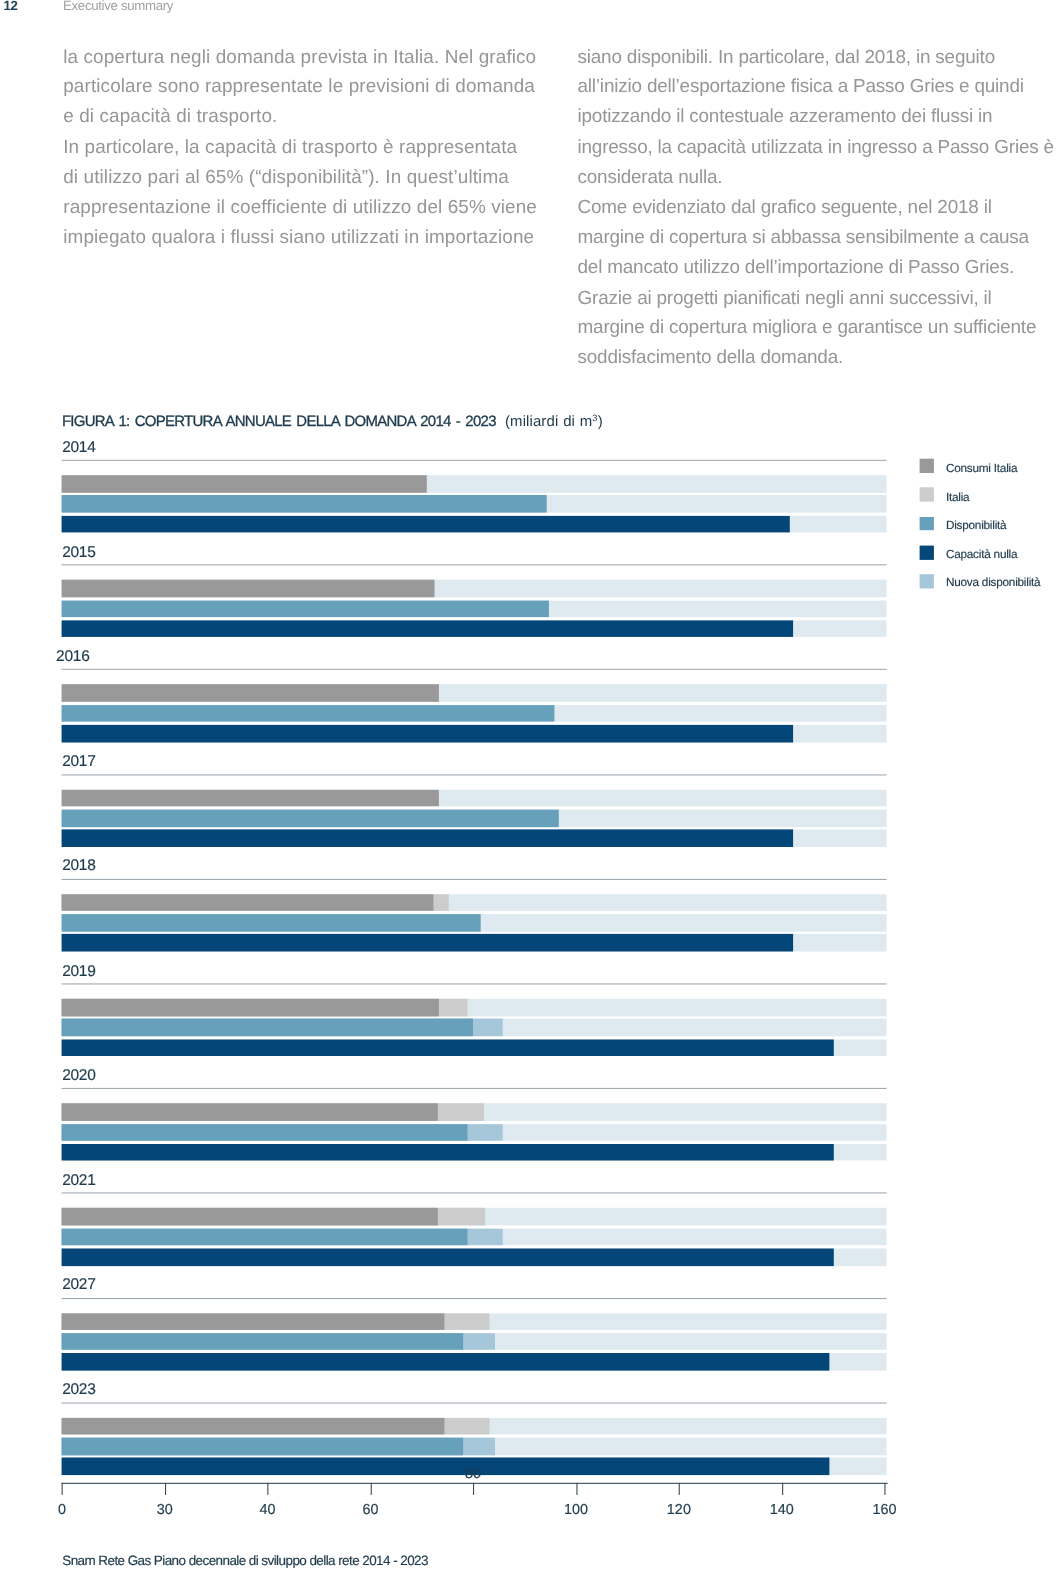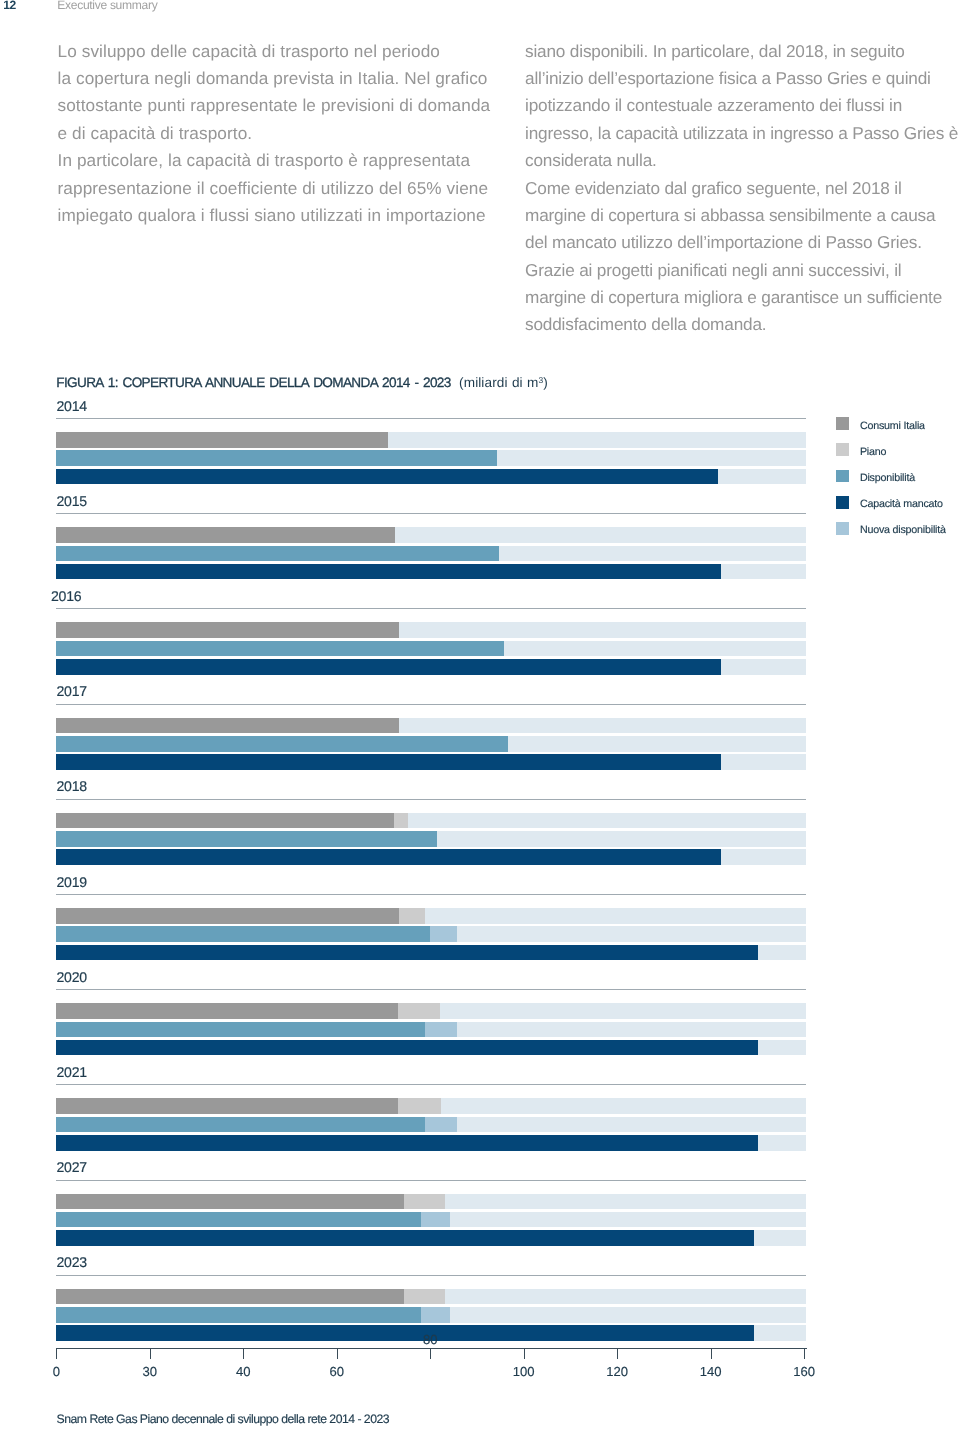--- a/index.html
+++ b/index.html
@@ -44,27 +44,27 @@
           -webkit-text-stroke:0.16px #1f3b4d;}
 </style>
 </head>
 <body>
 
 <div class="page">
   <div id="page-num">12</div>
   <div id="header-title">Executive summary</div>
   <div class="col" id="col-left">
     <p>
-      <span class="ln">Lo sviluppo delle capacità di trasporto nel periodo</span>
       <span class="ln">la copertura negli domanda prevista in Italia. Nel grafico</span>
-      <span class="ln">sottostante punti rappresentate le previsioni di domanda</span>
+      <span class="ln">particolare sono rappresentate le previsioni di domanda</span>
       <span class="ln">e di capacità di trasporto.</span>
     </p>
     <p>
       <span class="ln">In particolare, la capacità di trasporto è rappresentata</span>
+      <span class="ln">di utilizzo pari al 65% (“disponibilità”). In quest’ultima</span>
       <span class="ln">rappresentazione il coefficiente di utilizzo del 65% viene</span>
       <span class="ln">impiegato qualora i flussi siano utilizzati in importazione</span>
     </p>
   </div>
   <div class="col" id="col-right">
     <p>
       <span class="ln">siano disponibili. In particolare, dal 2018, in seguito</span>
       <span class="ln">all’inizio dell’esportazione fisica a Passo Gries e quindi</span>
       <span class="ln">ipotizzando il contestuale azzeramento dei flussi in</span>
       <span class="ln">ingresso, la capacità utilizzata in ingresso a Passo Gries è</span>
@@ -215,36 +215,36 @@
     <div id="axis-line" style="left: 56.3px; top: 1348px; width: 750.24px;"></div>
     <div class="tick" style="left:56.3px;top:1348.0px;height:11.2px"></div>
     <div class="tick-label" style="left:36.3px;top:1363.9px">0</div>
     <div class="tick" style="left: 149.78px; top: 1348px; height: 11.2px;"></div>
     <div class="tick-label" style="left: 129.78px; top: 1363.9px;">30</div>
     <div class="tick" style="left: 243.26px; top: 1348px; height: 11.2px;"></div>
     <div class="tick-label" style="left: 223.26px; top: 1363.9px;">40</div>
     <div class="tick" style="left: 336.74px; top: 1348px; height: 11.2px;"></div>
     <div class="tick-label" style="left: 316.74px; top: 1363.9px;">60</div>
     <div class="tick" style="left: 430.22px; top: 1348px; height: 11.2px;"></div>
-    <div class="tick-label" style="left: 410.22px; top: 1332px;">80</div>
+    <div class="tick-label" style="left: 410.22px; top: 1332px; font-style: italic;">80</div>
     <div class="tick" style="left:523.7px;top:1348.0px;height:11.2px"></div>
     <div class="tick-label" style="left:503.7px;top:1363.9px">100</div>
     <div class="tick" style="left: 617.18px; top: 1348px; height: 11.2px;"></div>
     <div class="tick-label" style="left: 597.18px; top: 1363.9px;">120</div>
     <div class="tick" style="left: 710.66px; top: 1348px; height: 11.2px;"></div>
     <div class="tick-label" style="left: 690.66px; top: 1363.9px;">140</div>
     <div class="tick" style="left: 804.14px; top: 1348px; height: 11.2px;"></div>
     <div class="tick-label" style="left: 784.14px; top: 1363.9px;">160</div>
   </div>
   <div id="legend">
     <span class="lg-sw" style="left:835.7px;top:417.2px;background:#999999"></span>
     <span class="lg-tx" style="left:859.9px;top:419.6px">Consumi Italia</span>
     <span class="lg-sw" style="left:835.7px;top:443.4px;background:#cccccc"></span>
-    <span class="lg-tx" style="left:859.9px;top:445.8px">Piano</span>
+    <span class="lg-tx" style="left:859.9px;top:445.8px">Italia</span>
     <span class="lg-sw" style="left:835.7px;top:469.6px;background:#66a0bb"></span>
     <span class="lg-tx" style="left:859.9px;top:472.0px">Disponibilità</span>
     <span class="lg-sw" style="left:835.7px;top:495.8px;background:#044678"></span>
-    <span class="lg-tx" style="left:859.9px;top:498.2px">Capacità mancato</span>
+    <span class="lg-tx" style="left:859.9px;top:498.2px">Capacità nulla</span>
     <span class="lg-sw" style="left:835.7px;top:522.0px;background:#a6c6da"></span>
     <span class="lg-tx" style="left:859.9px;top:524.4px">Nuova disponibilità</span>
   </div>
   <div id="footer">Snam Rete Gas Piano decennale di sviluppo della rete 2014 - 2023</div>
 </div>
 
 </body></html>

